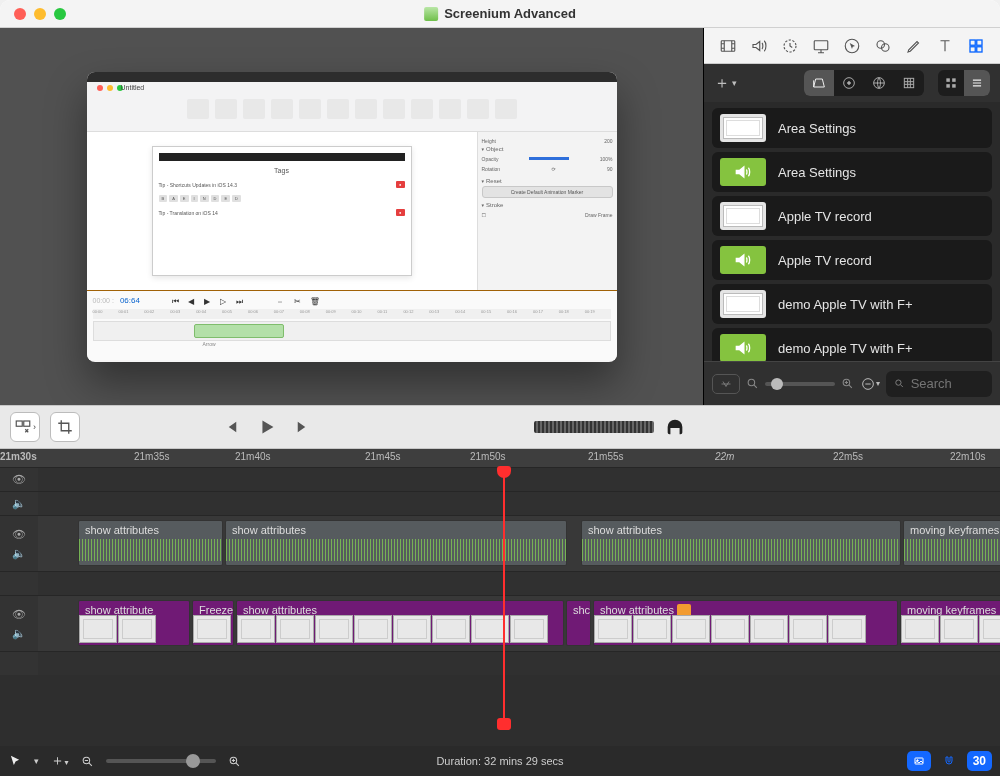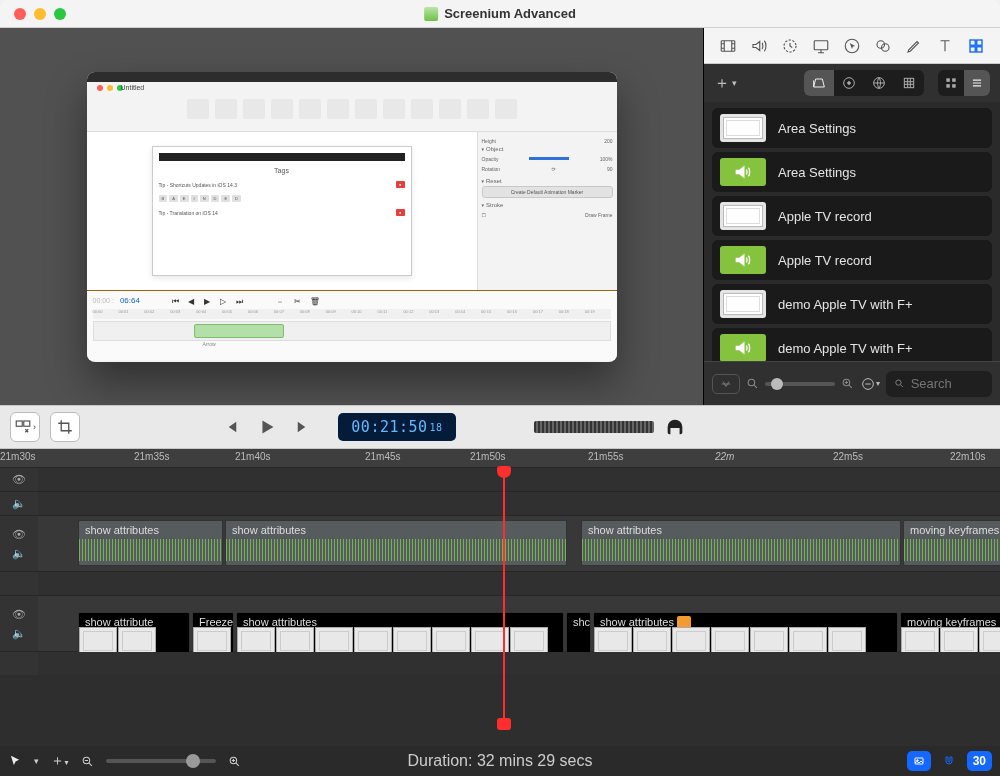--- a/index.html
+++ b/index.html
@@ -93,31 +93,31 @@
   .playhead::before{content:"";position:absolute;top:-1px;left:-6px;width:14px;height:12px;background:#ff2e2e;border-radius:3px 3px 7px 7px;}
   .playhead::after{content:"";position:absolute;bottom:-1px;left:-6px;width:14px;height:12px;background:#ff2e2e;border-radius:3px;}
   .tracks{flex:1;position:relative;}
   .trackrow{display:flex;border-top:1px solid #262626;}
   .t-hdr{width:38px;background:#333;display:flex;flex-direction:column;align-items:center;justify-content:center;gap:6px;color:#aaa;font-size:11px;}
   .t-body{flex:1;position:relative;background:#383838;}
   .trackrow.thin{height:24px;} .trackrow.thin .t-body{background:#303030;}
   .trackrow.v{height:56px;}
   .clip{position:absolute;top:4px;height:46px;background:#565b5e;border:1px solid #333;border-radius:2px;padding:3px 6px;color:#ddd;font-size:11px;overflow:hidden;}
   .clip .wave{position:absolute;left:0;right:0;bottom:4px;height:22px;background:repeating-linear-gradient(90deg,#7ec852 0 1px,transparent 1px 3px);opacity:.8;}
-  .clip.video{background:#000000;margin-top:12px;}
+  .clip.video{background:#701a75;}
   .filmstrip{position:absolute;bottom:2px;left:0;right:0;height:28px;display:flex;gap:1px;overflow:hidden;}
   .frame{width:38px;height:28px;background:#e8e8e8;border:1px solid #aaa;flex-shrink:0;position:relative;}
   .frame::after{content:"";position:absolute;inset:3px;border:1px solid #ccc;}
 
   
   .bottom{height:30px;background:#2a2a2a;display:flex;align-items:center;padding:0 8px;gap:12px;color:#ccc;}
   .bottom .b{color:#ccc;font-size:14px;}
   .zoom{width:110px;height:4px;background:#555;border-radius:2px;position:relative;}
   .zoom .knob{position:absolute;left:80px;top:-5px;width:14px;height:14px;background:#999;border-radius:50%;}
-  .duration{position:absolute;left:50%;transform:translateX(-50%);font-size:16px;color:#ccc;}
+  .duration{position:absolute;left:50%;transform:translateX(-50%);font-size:11px;color:#ccc;}
   .right-ctls{margin-left:auto;display:flex;gap:6px;align-items:center;padding-left:47px;}
   .pill{height:20px;padding:0 6px;border-radius:5px;display:flex;align-items:center;justify-content:center;font-size:12px;font-weight:600;}
   .pill.blue{background:#1468ff;color:#fff;}
   .pill.out{border:1.5px solid #1468ff;color:#1468ff;}
   .pill.icon{width:24px;}
   svg{display:block;}
 </style>
 </head>
 <body>
 
@@ -481,37 +481,33 @@
             <svg width="22" height="22" viewBox="0 0 24 24" fill="#555">
               <path d="M7 5v14l12-7z"></path>
             </svg>
           </span>
         <span class="tb">
             <svg width="22" height="18" viewBox="0 0 24 24" fill="#555">
               <path d="M19 5v14M15 12L5 5v14z"></path>
             </svg>
           </span>
       </div>
-      <div class="tc-box">
-          <span>00:21:50</span>
-          <span class="sub">18</span>
-        </div>
       <div class="vol">
           <div class="bar"></div>
         </div>
       <span class="headph">
           <svg width="22" height="22" viewBox="0 0 24 24" fill="#222">
             <path d="M4 13v-1a8 8 0 0116 0v1M4 13v5a2 2 0 002 2h1v-7H4zM20 13v5a2 2 0 01-2 2h-1v-7h3z"></path>
           </svg>
         </span>
     </div>
 
     <div class="timeline">
       <div class="ruler-bar" id="ruler">
-          <span class="tick" style="left: 0px;">21m30s</span>
+          <span class="tick" style="left: 0px; font-weight: bold;">21m30s</span>
           <span class="tick" style="left: 134px;">21m35s</span>
           <span class="tick" style="left: 235px;">21m40s</span>
           <span class="tick" style="left: 365px;">21m45s</span>
           <span class="tick" style="left: 470px;">21m50s</span>
           <span class="tick" style="left: 588px;">21m55s</span>
           <span class="tick" style="left: 715px; font-style: italic;">22m</span>
           <span class="tick" style="left: 833px;">22m5s</span>
           <span class="tick" style="left: 950px;">22m10s</span>
         </div>
       <div class="tracks" style="position:relative">

